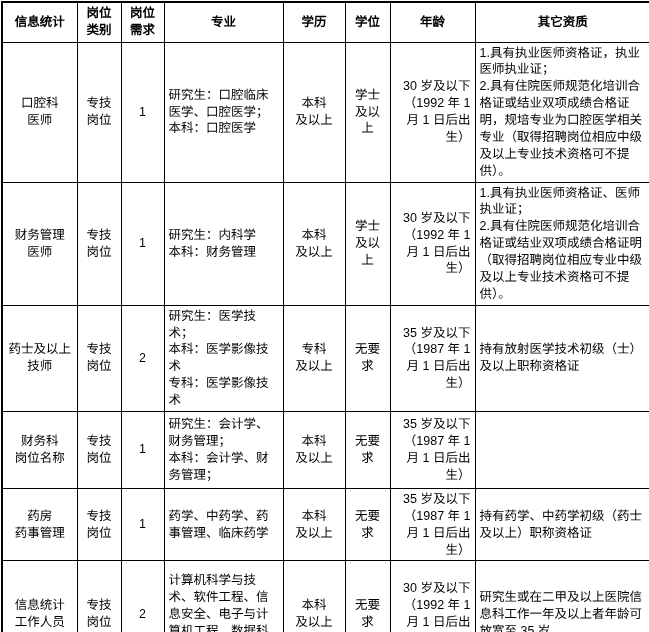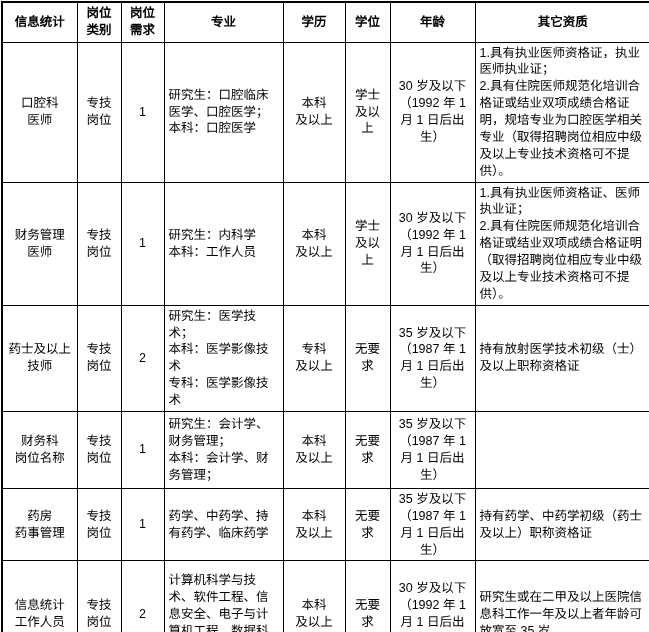--- a/index.html
+++ b/index.html
@@ -31,21 +31,21 @@
     overflow: hidden;
     word-break: break-all;
   }
   table.recruit th {
     font-weight: bold;
     text-align: center;
     padding: 2px 1px;
   }
   td.c { text-align: center; }
   td.l { text-align: left; padding-left: 6px; padding-right: 5px; }
-  td.age { text-align: center; padding-left: 7px; padding-right: 3px; }
+  td.age { text-align: right; padding-left: 7px; padding-right: 3px; }
   td.deg { padding-left: 5px; padding-right: 5px; text-align: center; }
 </style>
 </head>
 <body>
 
 <table class="recruit">
   <colgroup>
     <col style="width:75px">
     <col style="width:44px">
     <col style="width:43px">
@@ -88,21 +88,21 @@
 2.具有住院医师规范化培训合格证或结业双项成绩合格证明，规培专业为口腔医学相关专业（取得招聘岗位相应中级及以上专业技术资格可不提供）。</td>
     </tr>
 
     <tr style="height:118px">
       <td class="c">财务管理
 医师</td>
       <td class="c">专技
 岗位</td>
       <td class="c">1</td>
       <td class="l">研究生：内科学
-本科：工作人员</td>
+本科：财务管理</td>
       <td class="c">本科
 及以上</td>
       <td class="deg">学士
 及以
 上</td>
       <td class="age">30 岁及以下
 （1992 年 1 月 1 日后出生）</td>
       <td class="l">1.具有执业医师资格证、医师执业证；
 2.具有住院医师规范化培训合格证或结业双项成绩合格证明（取得招聘岗位相应专业中级及以上专业技术资格可不提供）。</td>
     </tr>
@@ -141,21 +141,21 @@
 （1987 年 1 月 1 日后出生）</td>
       <td class="l"></td>
     </tr>
 
     <tr style="height:62px">
       <td class="c">药房
 药事管理</td>
       <td class="c">专技
 岗位</td>
       <td class="c">1</td>
-      <td class="l">药学、中药学、持有药学、临床药学</td>
+      <td class="l">药学、中药学、药事管理、临床药学</td>
       <td class="c">本科
 及以上</td>
       <td class="deg">无要
 求</td>
       <td class="age">35 岁及以下
 （1987 年 1 月 1 日后出生）</td>
       <td class="l">持有药学、中药学初级（药士及以上）职称资格证</td>
     </tr>
 
     <tr style="height:107px">

